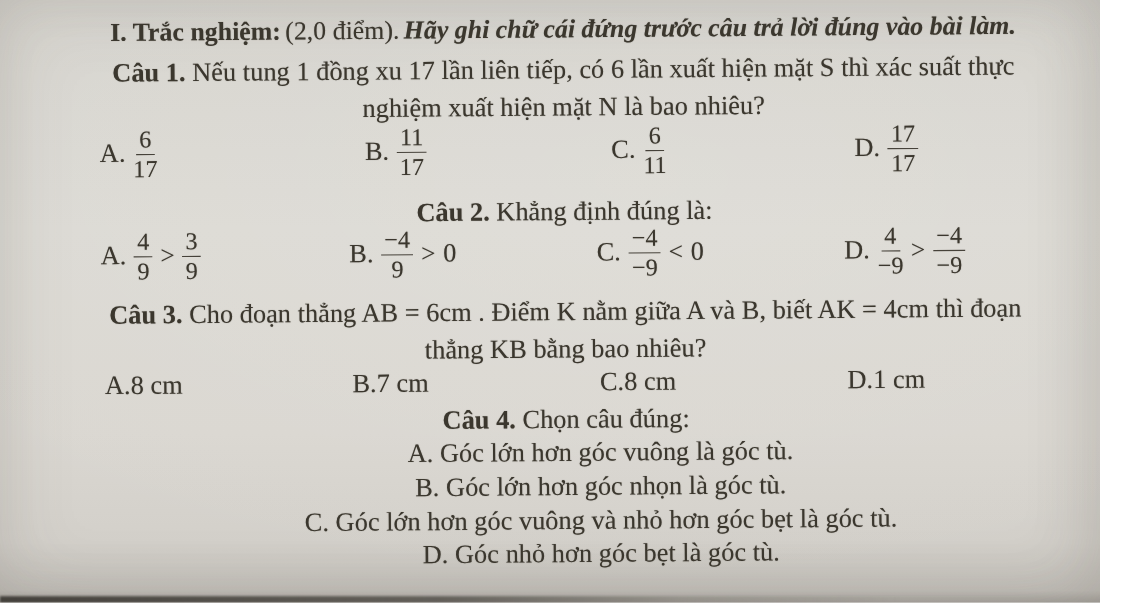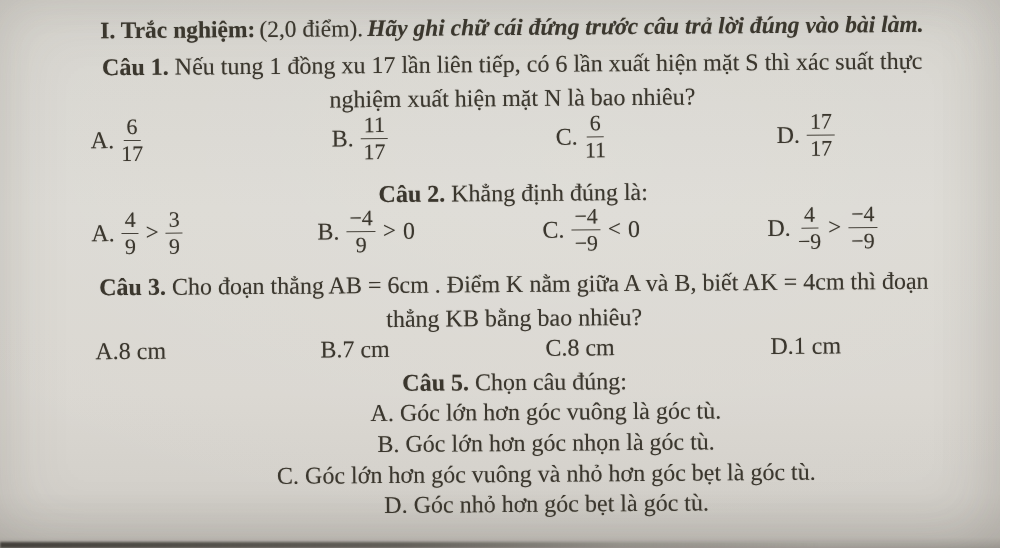--- a/index.html
+++ b/index.html
@@ -171,21 +171,21 @@
           <span>C.</span>
           <span>8 cm</span>
         </div>
       <div class="opt" style="left:770px">
           <span>D.</span>
           <span> 1 cm</span>
         </div>
     </div>
 
     <div class="row txt" style="top:371px">
-      <span class="qlabel">Câu 5.</span>
+      <span class="qlabel">Câu 4.</span>
       <span>Chọn câu đúng:</span>
     </div>
 
     <div class="q4opts" style="top:401px">
       <div class="q4opt"><span>A.</span> <span>Góc lớn hơn góc vuông là góc tù.</span></div>
       <div class="q4opt"><span>B.</span> <span>Góc lớn hơn góc nhọn là góc tù.</span></div>
       <div class="q4opt"><span>C.</span> <span>Góc lớn hơn góc vuông và nhỏ hơn góc bẹt là góc tù.</span></div>
       <div class="q4opt"><span>D.</span> <span>Góc nhỏ hơn góc bẹt là góc tù.</span></div>
     </div>
 

